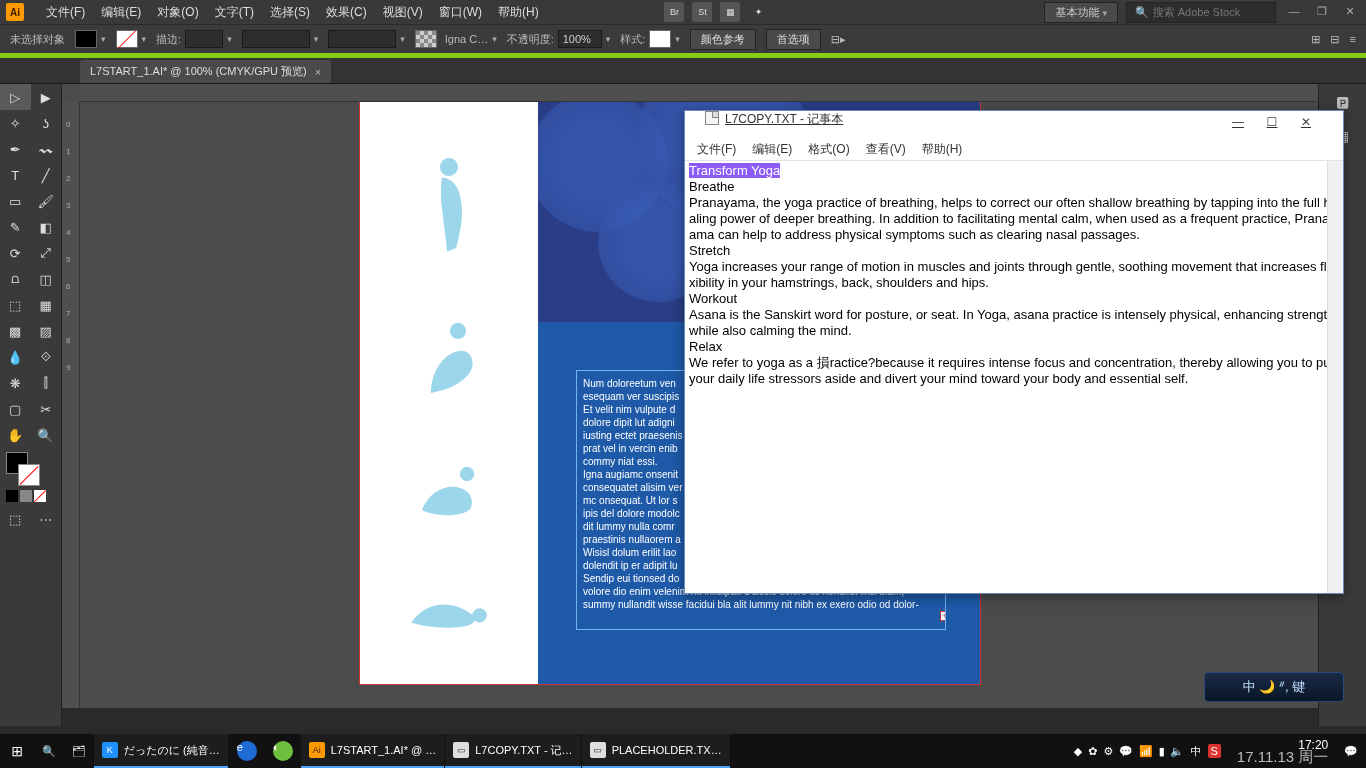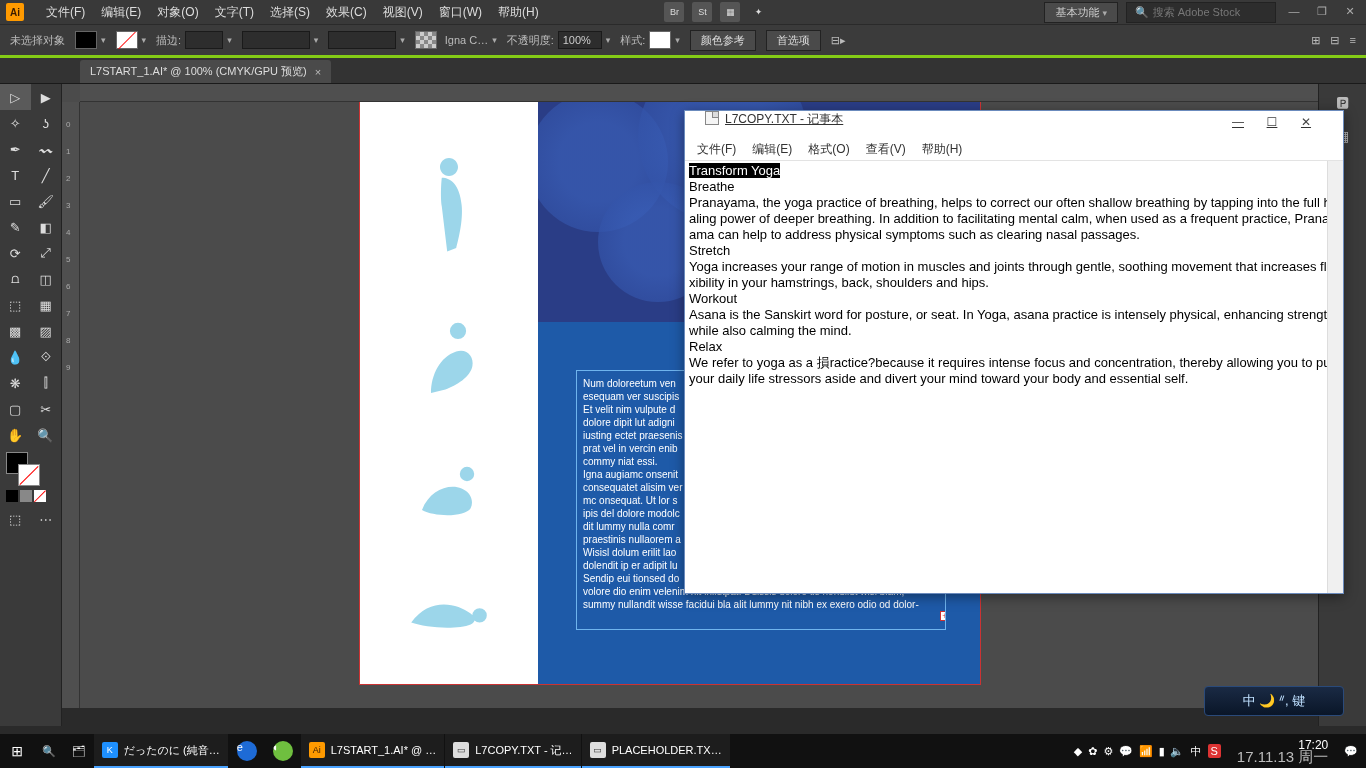--- a/index.html
+++ b/index.html
@@ -10,21 +10,21 @@
 .app-icon { width:18px; height:18px; background:#ff9a00; color:#3a1c00; font-weight:bold; font-size:10px; display:flex; align-items:center; justify-content:center; border-radius:2px; margin-right:14px; }
 .menubar .mi { padding:0 8px; font-size:12px; color:#ddd; cursor:default; }
 .menubar .spacer { flex:1; }
 .menubar .right-items { display:flex; align-items:center; gap:8px; }
 .menubar .sq { width:20px; height:20px; background:#555; border-radius:2px; display:flex; align-items:center; justify-content:center; font-size:9px; color:#ddd; }
 .workspace-label { background:#4a4a4a; padding:2px 10px; border:1px solid #222; font-size:11px; }
 .search-stock { display:flex; align-items:center; gap:4px; color:#777; font-size:11px; background:#2d2d2d; padding:2px 8px; border:1px solid #222; width:150px; }
 .win-btn { width:20px; height:14px; color:#aaa; font-size:11px; text-align:center; }
 
 
-.optbar { height:34px; background:#3b3b3b; border-top:1px solid #2a2a2a; border-bottom:3px solid #84cc16; display:flex; align-items:center; padding:0 10px; gap:10px; font-size:11px; color:#bbb; }
+.optbar { height:34px; background:#3b3b3b; border-top:1px solid #2a2a2a; border-bottom:5px solid #84cc16; display:flex; align-items:center; padding:0 10px; gap:10px; font-size:11px; color:#bbb; }
 .optbar .slot { display:flex; align-items:center; gap:4px; }
 .swatch { width:22px; height:18px; border:1px solid #666; position:relative; }
 .swatch.black { background:#000; }
 .swatch.none { background:#fff; }
 .swatch.none:after { content:""; position:absolute; width:120%; height:1px; background:red; top:50%; left:-10%; transform:rotate(-45deg); }
 .swatch.white { background:#fff; }
 .swatch.chk { background:repeating-conic-gradient(#888 0% 25%,#ccc 0% 50%) 0/8px 8px; }
 .ob-input { background:#2d2d2d; border:1px solid #1a1a1a; color:#ccc; height:18px; padding:0 4px; font-size:11px; }
 .ob-input.w38{width:38px} .ob-input.w68{width:68px} .ob-input.w44{width:44px}
 .ob-btn { background:#4a4a4a; border:1px solid #222; padding:2px 10px; font-size:11px; color:#ddd; }
@@ -87,37 +87,37 @@
 
 .notepad { position:absolute; left:684px; top:110px; width:660px; height:484px; background:#fff; border:1px solid #6b8bbd; box-shadow:0 3px 12px rgba(0,0,0,.4); display:flex; flex-direction:column; }
 .np-title { height:28px; display:flex; align-items:flex-start; padding:0 20px; font-size:12px; color:#333;text-decoration:underline; }
 .np-title .doc{width:14px;height:14px;margin-right:6px;background:#f5f5f5;border:1px solid #888;position:relative;}
 .np-title .doc:after{content:"";position:absolute;top:0;right:0;width:5px;height:5px;background:#ddd;border-left:1px solid #888;border-bottom:1px solid #888;}
 .np-title .wbtns{margin-left:auto;display:flex;}
 .np-title .wbtns div{width:34px;height:22px;display:flex;align-items:center;justify-content:center;color:#444;font-size:12px;}
 .np-menu { height:22px; display:flex; align-items:center; padding:0 4px; font-size:12px; color:#333; border-bottom:1px solid #e3e3e3; }
 .np-menu span{padding:0 8px;}
 .np-body { flex:1; padding:2px 4px; font-family:"SimSun","NSimSun",monospace; font-size:13px; line-height:16px; color:#000; overflow:hidden; white-space:pre-wrap; word-break:break-all; position:relative; }
-.np-body .sel { background:#000000; color:#fff; }
+.np-body .sel { background:#8b5cf6; color:#fff; }
 .np-scroll{position:absolute;right:0;top:50px;bottom:0;width:16px;background:#f0f0f0;border-left:1px solid #ddd;}
 
 
 .taskbar { position:absolute; left:0; right:0; bottom:0; height:34px; background:#111; display:flex; align-items:center; color:#fff; font-size:11px; }
 .taskbar .tb { height:34px; display:flex; align-items:center; justify-content:center; padding:0 8px; }
 .taskbar .tb.app { gap:6px; max-width:170px; background:#1d1d1d; border-bottom:2px solid #4aa3ff; margin-right:1px; overflow:hidden; white-space:nowrap; }
 .taskbar .tb.app .ico{width:16px;height:16px;display:flex;align-items:center;justify-content:center;border-radius:2px;font-size:9px;}
 .taskbar .tray { margin-left:auto; display:flex; align-items:center; gap:6px; padding:0 8px; }
 .taskbar .tray span{font-size:11px;}
 .taskbar .clock{ text-align:right; line-height:12px; padding:0 8px;}
 .taskbar .clock div:first-child{font-size:12px;}
 .taskbar .clock div:last-child{font-size:15px;color:#bbb;}
 .start{width:34px;font-size:14px;color:#fff;}
 
 
-.ime-badge { position:absolute; right:22px; bottom:52px; width:140px; height:30px; background:linear-gradient(#1a2a44,#0a1628); border:1px solid #2a4a7a; border-radius:4px; display:flex; align-items:center; justify-content:center; color:#bfe0ff; font-size:13px; gap:6px; }
+.ime-badge { position:absolute; right:22px; bottom:66px; width:140px; height:30px; background:linear-gradient(#1a2a44,#0a1628); border:1px solid #2a4a7a; border-radius:4px; display:flex; align-items:center; justify-content:center; color:#bfe0ff; font-size:13px; gap:6px; }
 </style>
 </head>
 <body>
 
 <div class="menubar">
   <div class="app-icon">Ai</div>
   <div class="mi">文件(F)</div>
   <div class="mi">编辑(E)</div>
   <div class="mi">对象(O)</div>
   <div class="mi">文字(T)</div>

